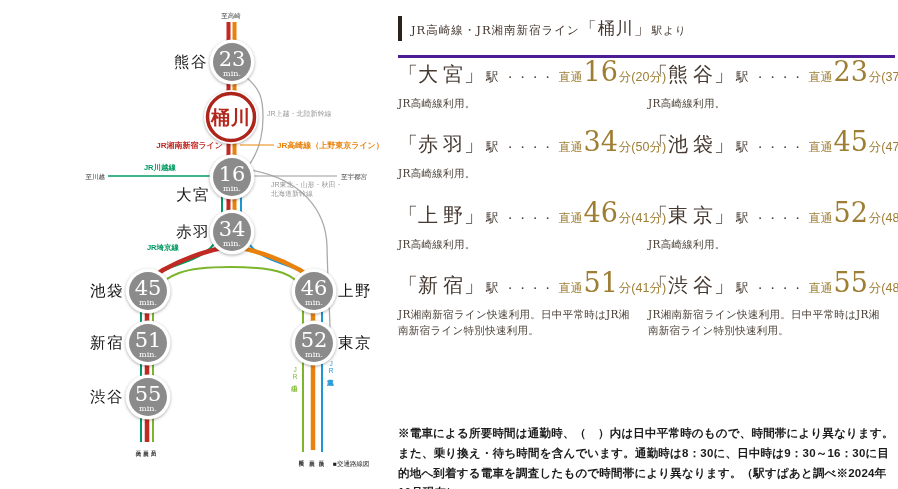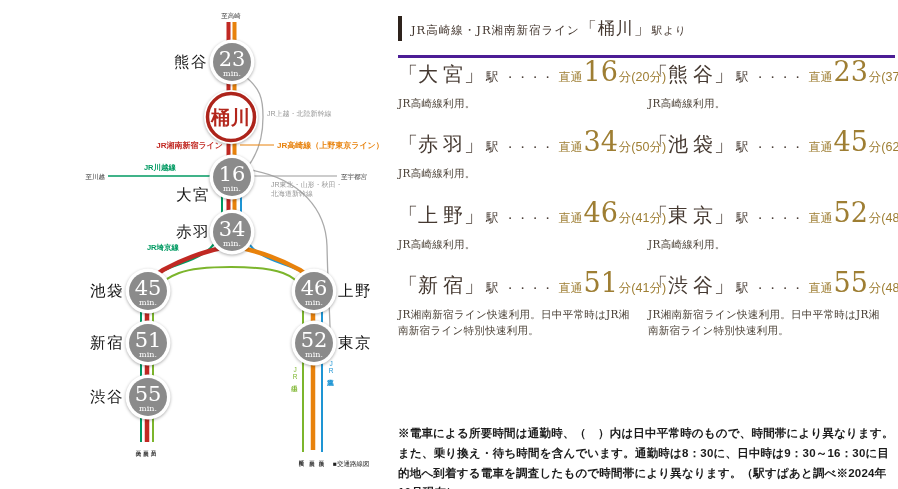--- a/index.html
+++ b/index.html
@@ -235,21 +235,21 @@
     <div class="entry">
       <div class="entry-main">
         <span class="bracket">「</span>
           <span class="st-name">池袋</span>
           <span class="bracket">」</span>
           <span class="eki">駅</span>
           <span class="dots">・・・・</span>
           <span class="direct gold">直通</span>
           <span class="time gold">45</span>
           <span class="gold-sm">分(</span>
-          <span class="gold-sm">62</span>
+          <span class="gold-sm">47</span>
       </div>
     </div>
 
     <div class="entry">
       <div class="entry-main">
         <span class="bracket">「</span>
           <span class="st-name">上野</span>
           <span class="bracket">」</span>
           <span class="eki">駅</span>
           <span class="dots">・・・・</span>

